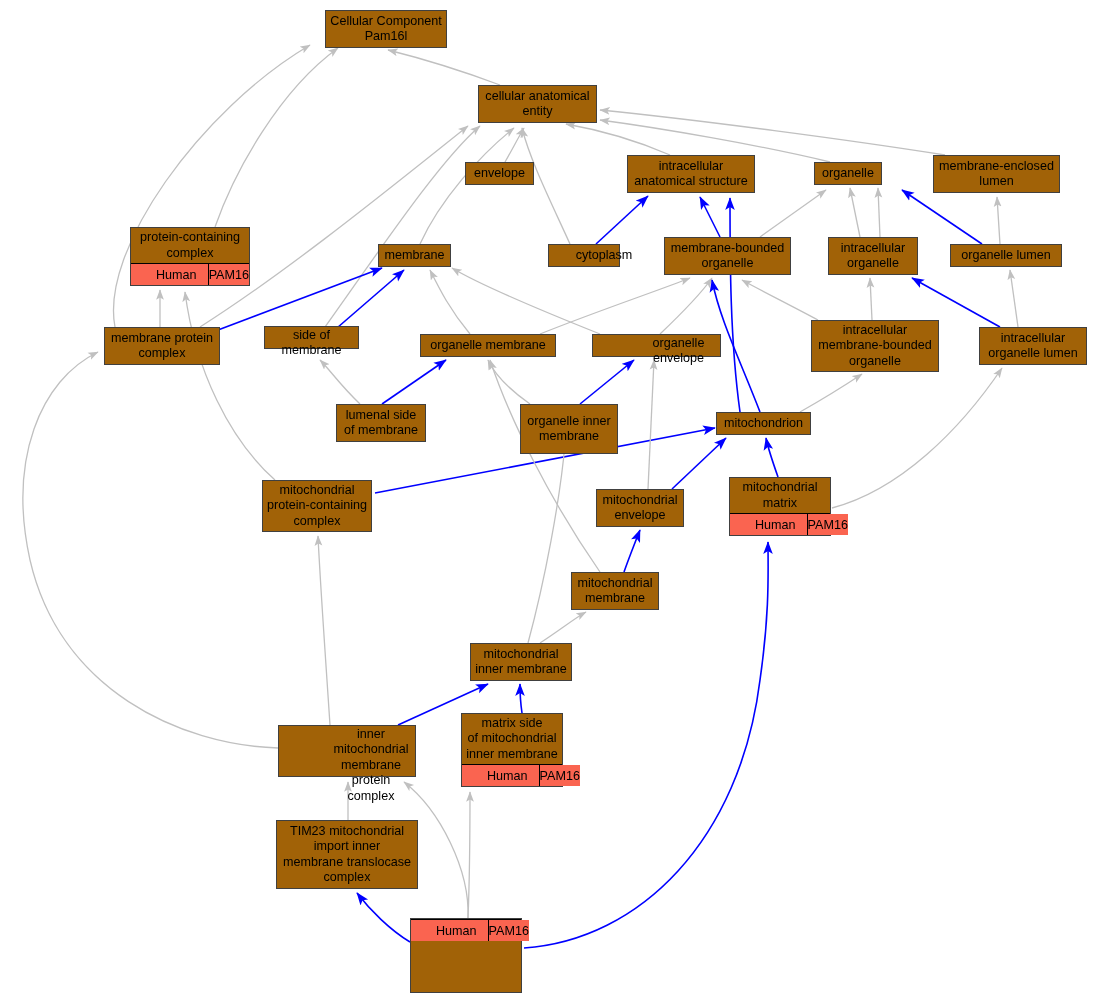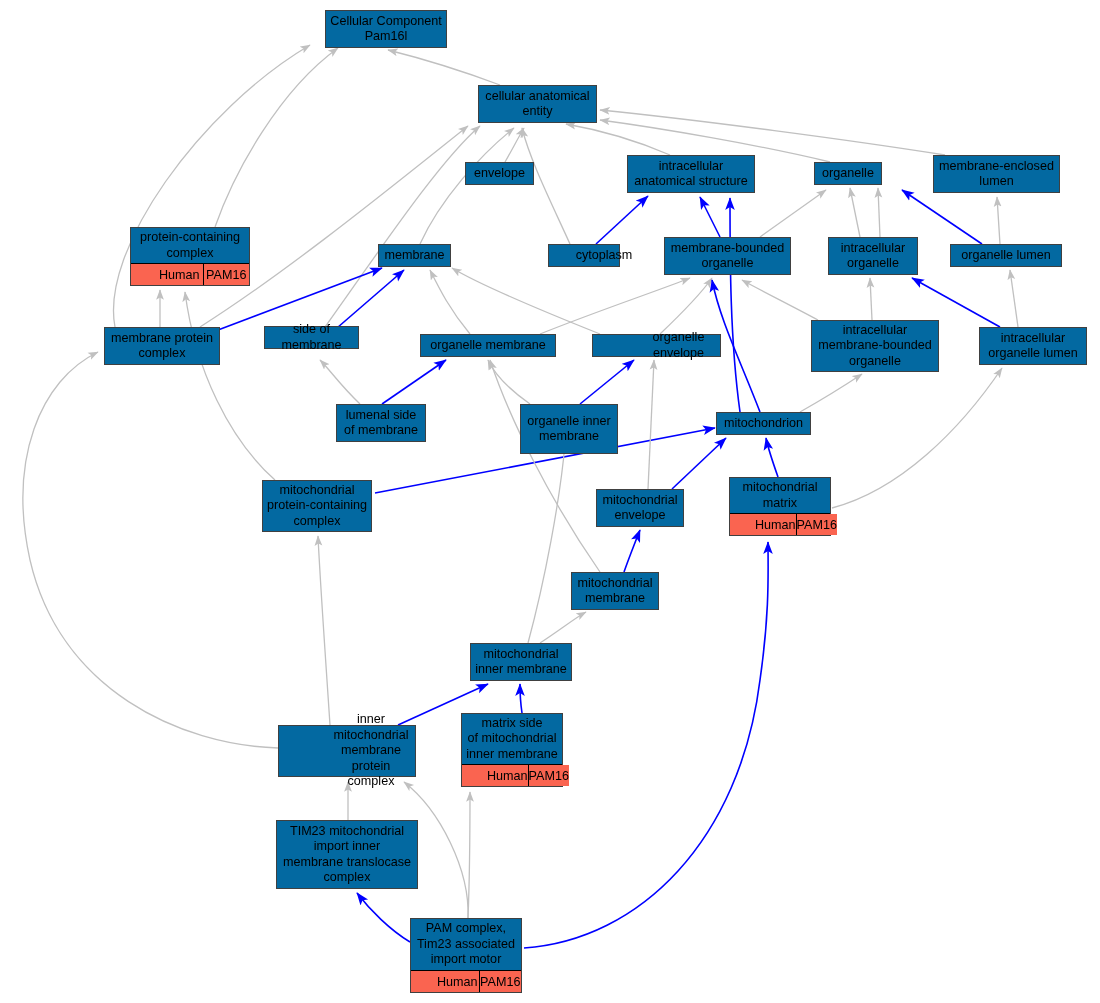--- a/index.html
+++ b/index.html
@@ -21,25 +21,24 @@
     position: absolute;
     left: 0;
     top: 0;
     width: 1100px;
     height: 1003px;
   }
   .node {
     position: absolute;
     box-sizing: border-box;
     border: 1.3px solid #404040;
-    background: #0369a1;
+    background: #a16207;
     display: flex;
     flex-direction: column;
     z-index: 5;
-    justify-content: center;
   }
   .node-title {
     flex: 1 1 auto;
     display: flex;
     align-items: center;
     justify-content: center;
     text-align: center;
     color: #000000;
     font-size: 12.6px;
     line-height: 15.4px;
@@ -59,20 +58,21 @@
     display: flex;
     align-items: center;
     justify-content: center;
     font-size: 12.6px;
     color: #000000;
     background: #fa6450;
     box-sizing: border-box;
   }
   .anno-cell.right {
     border-left: 1.3px solid #000000;
+    margin-left: 11px;
   }
 </style>
 </head>
 <body>
 
 <div id="canvas">
   <svg id="edges" viewBox="0 0 1100 1003" xmlns="http://www.w3.org/2000/svg">
     <defs>
       <marker id="arrow-blue" markerWidth="9" markerHeight="9" refX="7.5" refY="3.2" orient="auto" markerUnits="strokeWidth">
         <path d="M0,0.2 L8,3.2 L0,6.2 L1.8,3.2 z" fill="#0000ff"></path>
@@ -259,22 +259,19 @@
 membrane protein
 complex</div>
       </div>
       <div class="node" style="left: 276px; top: 820px; width: 142px; height: 69px;">
         <div class="node-title">TIM23 mitochondrial
 import inner
 membrane translocase
 complex</div>
       </div>
       <div class="node" style="left: 410px; top: 918px; width: 112px; height: 75px;">
-        <div class="node-title">PAM complex,
-Tim23 associated
-import motor</div>
         <div class="anno-row" style="background: rgb(250, 100, 80);">
           <div class="anno-cell" style="background: rgb(250, 100, 80);">Human</div>
           <div class="anno-cell right" style="background: rgb(250, 100, 80);">PAM16</div>
         </div>
       </div>
     </div>
 </div>
 
 </body></html>

